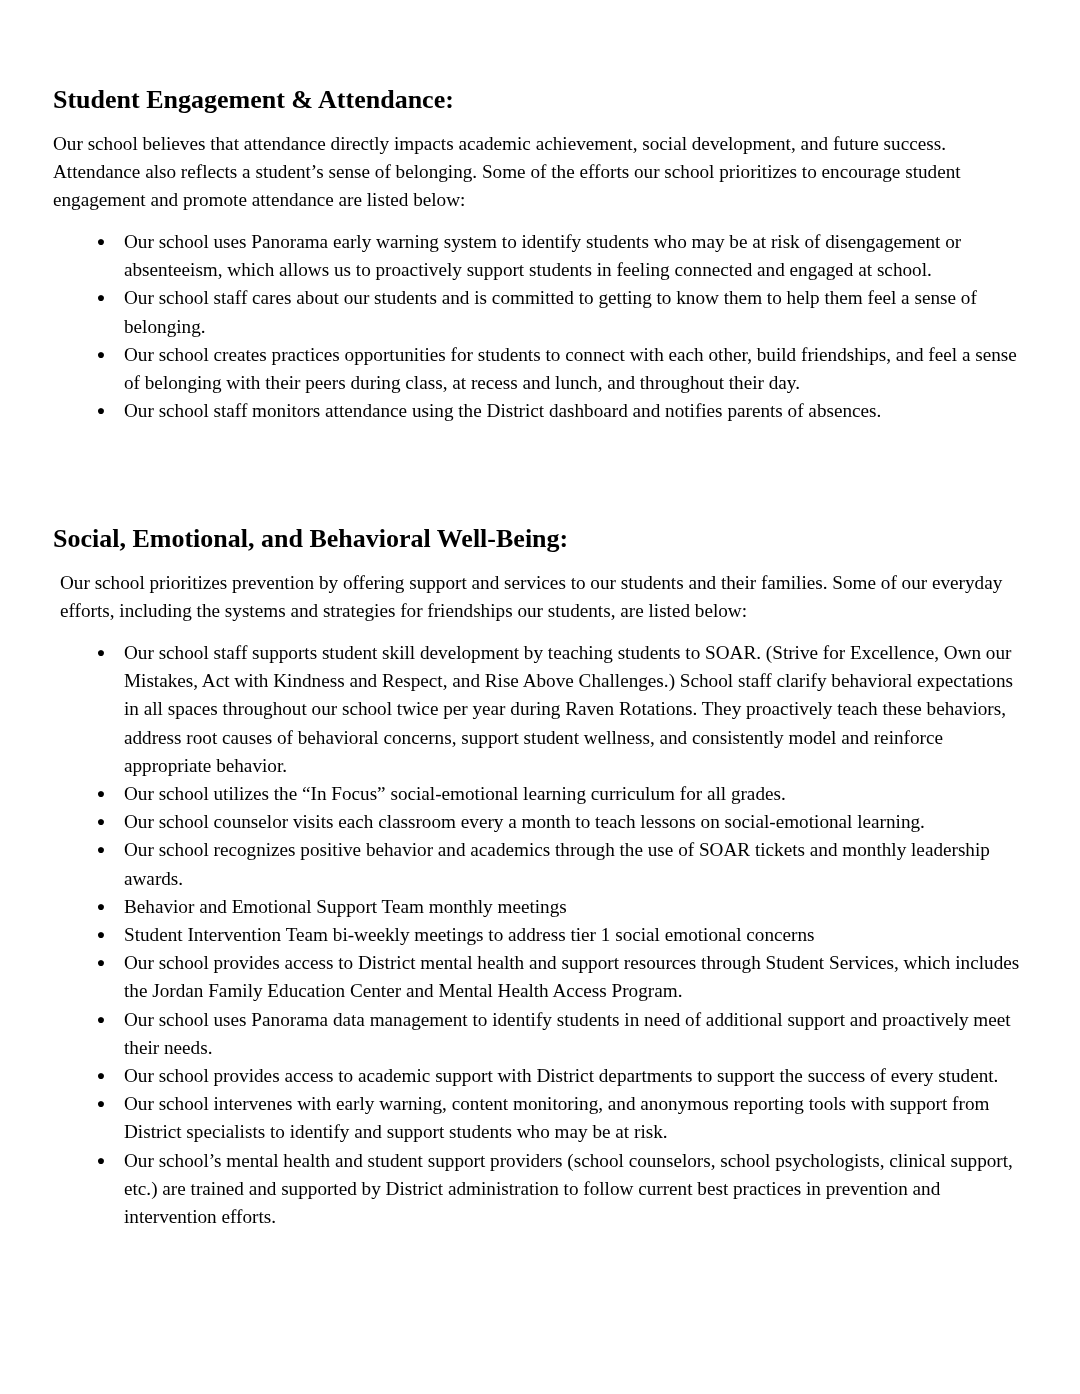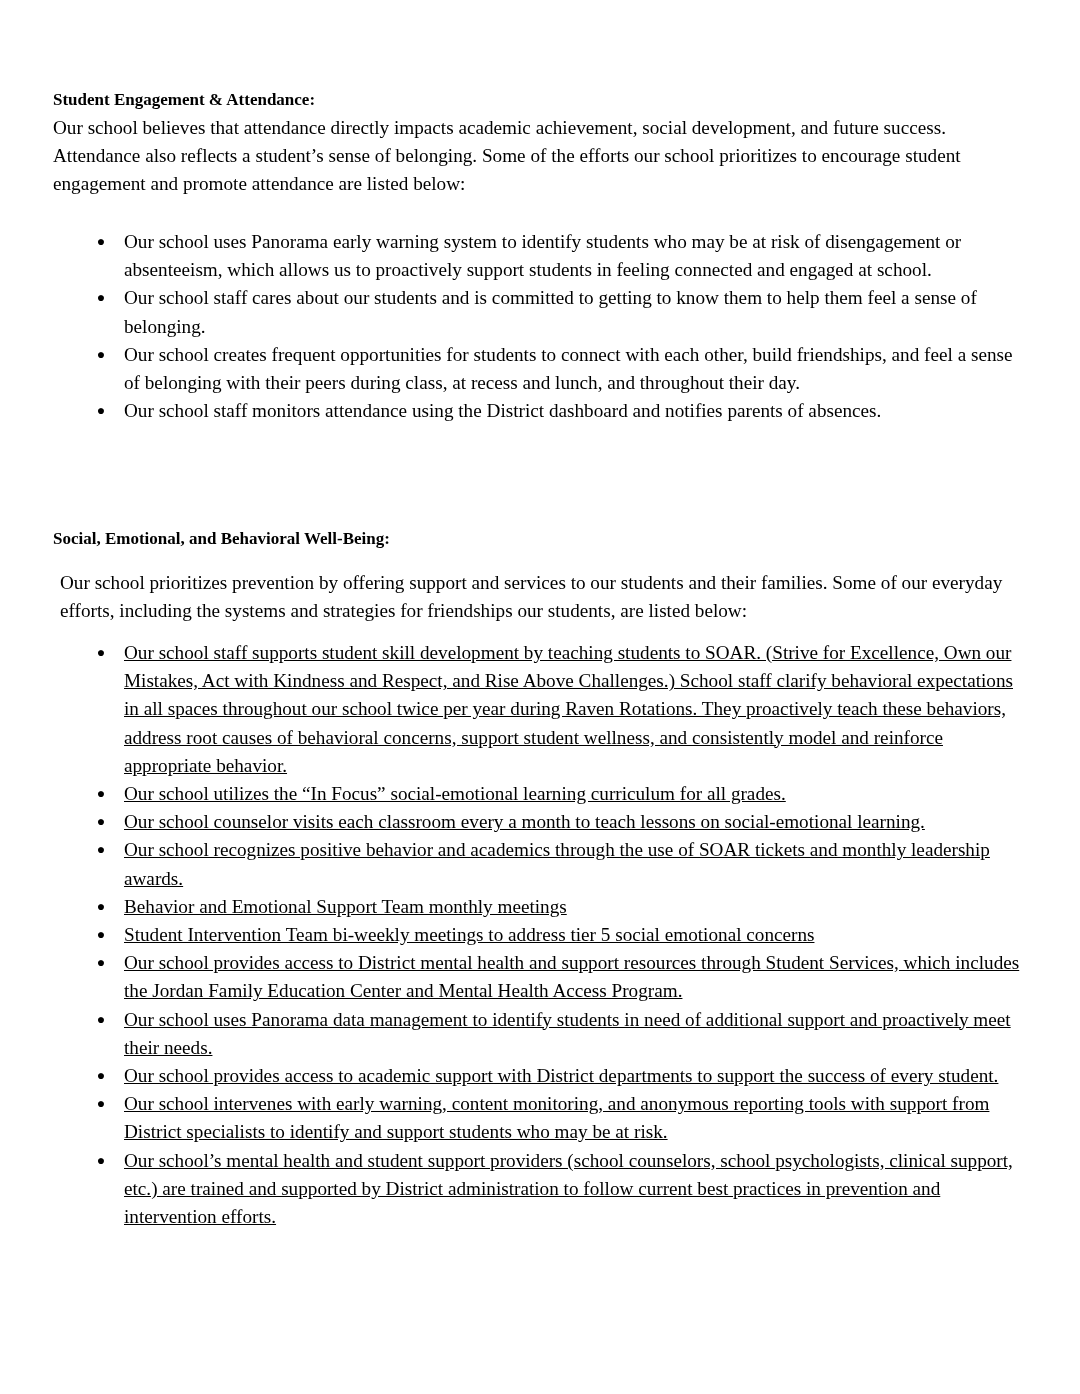--- a/index.html
+++ b/index.html
@@ -18,34 +18,34 @@
     .page {
       position: absolute;
       left: 0;
       top: 0;
       width: 1080px;
     }
     .section-heading {
       position: absolute;
       left: 53px;
       font-weight: bold;
-      font-size: 17px;
+      font-size: 26px;
       line-height: 28px;
       margin: 0;
       white-space: nowrap;
     }
     .para {
       position: absolute;
       font-size: 19.2px;
       line-height: 28.2px;
       margin: 0;
     }
     .para-1 {
       left: 53px;
-      top: 114px;
+      top: 130px;
       width: 960px;
     }
     .para-2 {
       left: 60px;
       top: 569px;
       width: 960px;
     }
     ul.bullets {
       position: absolute;
       left: 0;
@@ -68,47 +68,47 @@
       top: 0;
       width: 14px;
       text-align: center;
       font-size: 14px;
       line-height: 28.2px;
     }
     ul.bullets li .bullet::before {
       content: "\25CF";
     }
     .list-1 { top: 228px; }
-    .list-2 { top: 639px; text-decoration: underline; }
+    .list-2 { top: 639px; }
     .heading-1 { top: 86px; }
     .heading-2 { top: 525px; }
   </style>
 </head>
 <body>
 
 <div class="page">
 
   <h2 class="section-heading heading-1">Student Engagement &amp; Attendance:</h2>
   <p class="para para-1">Our school believes that attendance directly impacts academic achievement, social development, and future success. Attendance also reflects a student’s sense of belonging. Some of the efforts our school prioritizes to encourage student engagement and promote attendance are listed below:</p>
   <ul class="bullets list-1">
     <li><span class="bullet"></span><span>Our school uses Panorama early warning system to identify students who may be at risk of disengagement or absenteeism, which allows us to proactively support students in feeling connected and engaged at school.</span></li>
     <li><span class="bullet"></span><span>Our school staff cares about our students and is committed to getting to know them to help them feel a sense of belonging.</span></li>
-    <li><span class="bullet"></span><span>Our school creates frequent opportunities for students to connect with each other, build friendships, and feel a sense of belonging with their peers during class, at recess and lunch, and throughout their day.</span></li>
+    <li><span class="bullet"></span><span>Our school creates practices opportunities for students to connect with each other, build friendships, and feel a sense of belonging with their peers during class, at recess and lunch, and throughout their day.</span></li>
     <li><span class="bullet"></span><span>Our school staff monitors attendance using the District dashboard and notifies parents of absences.</span></li>
   </ul>
 
   <h2 class="section-heading heading-2">Social, Emotional, and Behavioral Well-Being:</h2>
   <p class="para para-2">Our school prioritizes prevention by offering support and services to our students and their families. Some of our everyday efforts, including the systems and strategies for friendships our students, are listed below:</p>
   <ul class="bullets list-2">
     <li><span class="bullet"></span><span>Our school staff supports student skill development by teaching students to SOAR. (Strive for Excellence, Own our Mistakes, Act with Kindness and Respect, and Rise Above Challenges.) School staff clarify behavioral expectations in all spaces throughout our school twice per year during Raven Rotations. They proactively teach these behaviors, address root causes of behavioral concerns, support student wellness, and consistently model and reinforce appropriate behavior.</span></li>
     <li><span class="bullet"></span><span>Our school utilizes the “In Focus” social-emotional learning curriculum for all grades.</span></li>
     <li><span class="bullet"></span><span>Our school counselor visits each classroom every a month to teach lessons on social-emotional learning.</span></li>
     <li><span class="bullet"></span><span>Our school recognizes positive behavior and academics through the use of SOAR tickets and monthly leadership awards.</span></li>
     <li><span class="bullet"></span><span>Behavior and Emotional Support Team monthly meetings</span></li>
-    <li><span class="bullet"></span><span>Student Intervention Team bi-weekly meetings to address tier 5 social emotional concerns</span></li>
+    <li><span class="bullet"></span><span>Student Intervention Team bi-weekly meetings to address tier 1 social emotional concerns</span></li>
     <li><span class="bullet"></span><span>Our school provides access to District mental health and support resources through Student Services, which includes the Jordan Family Education Center and Mental Health Access Program.</span></li>
     <li><span class="bullet"></span><span>Our school uses Panorama data management to identify students in need of additional support and proactively meet their needs.</span></li>
     <li><span class="bullet"></span><span>Our school provides access to academic support with District departments to support the success of every student.</span></li>
     <li><span class="bullet"></span><span>Our school intervenes with early warning, content monitoring, and anonymous reporting tools with support from District specialists to identify and support students who may be at risk.</span></li>
     <li><span class="bullet"></span><span>Our school’s mental health and student support providers (school counselors, school psychologists, clinical support, etc.) are trained and supported by District administration to follow current best practices in prevention and intervention efforts.</span></li>
   </ul>
 
 </div>
 
 </body></html>

